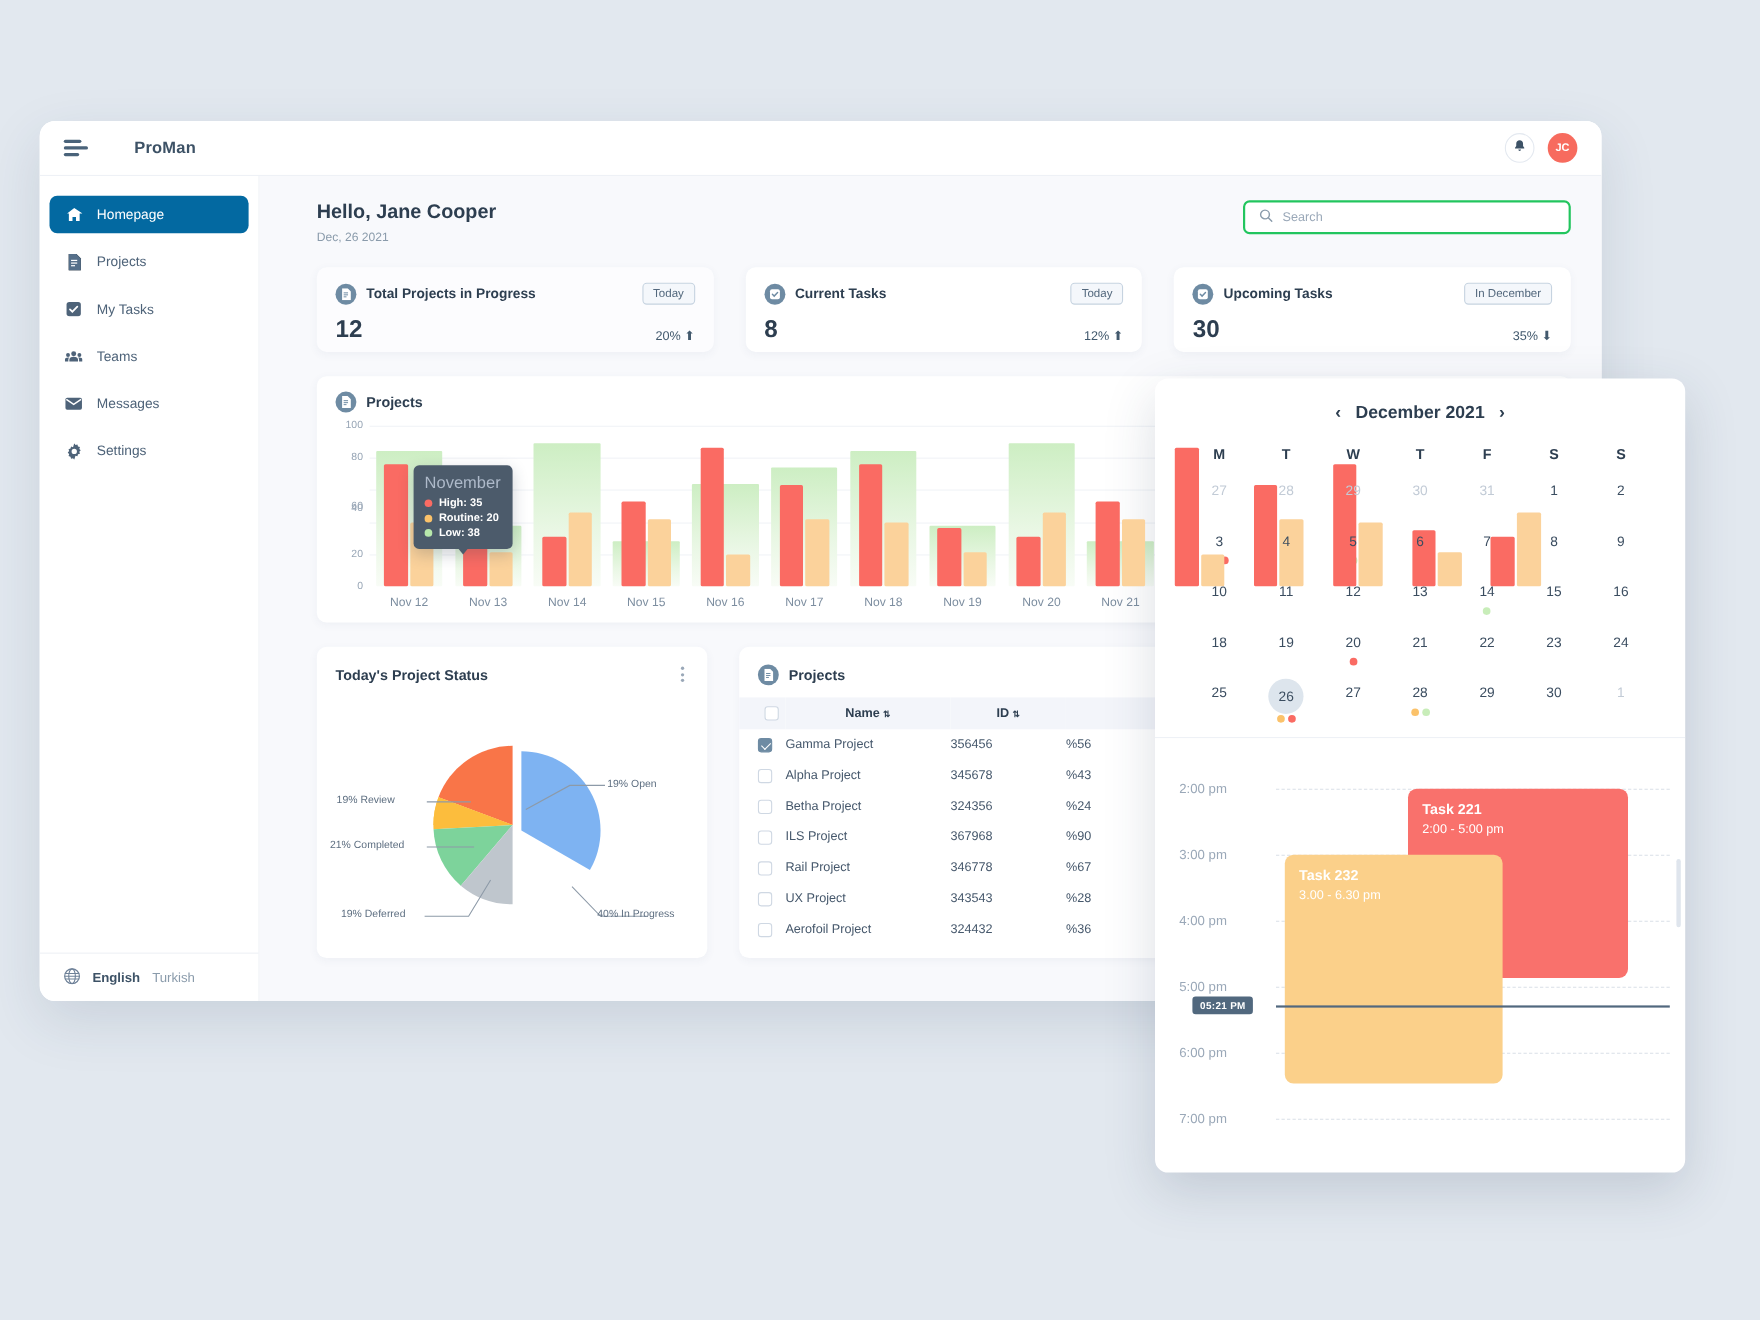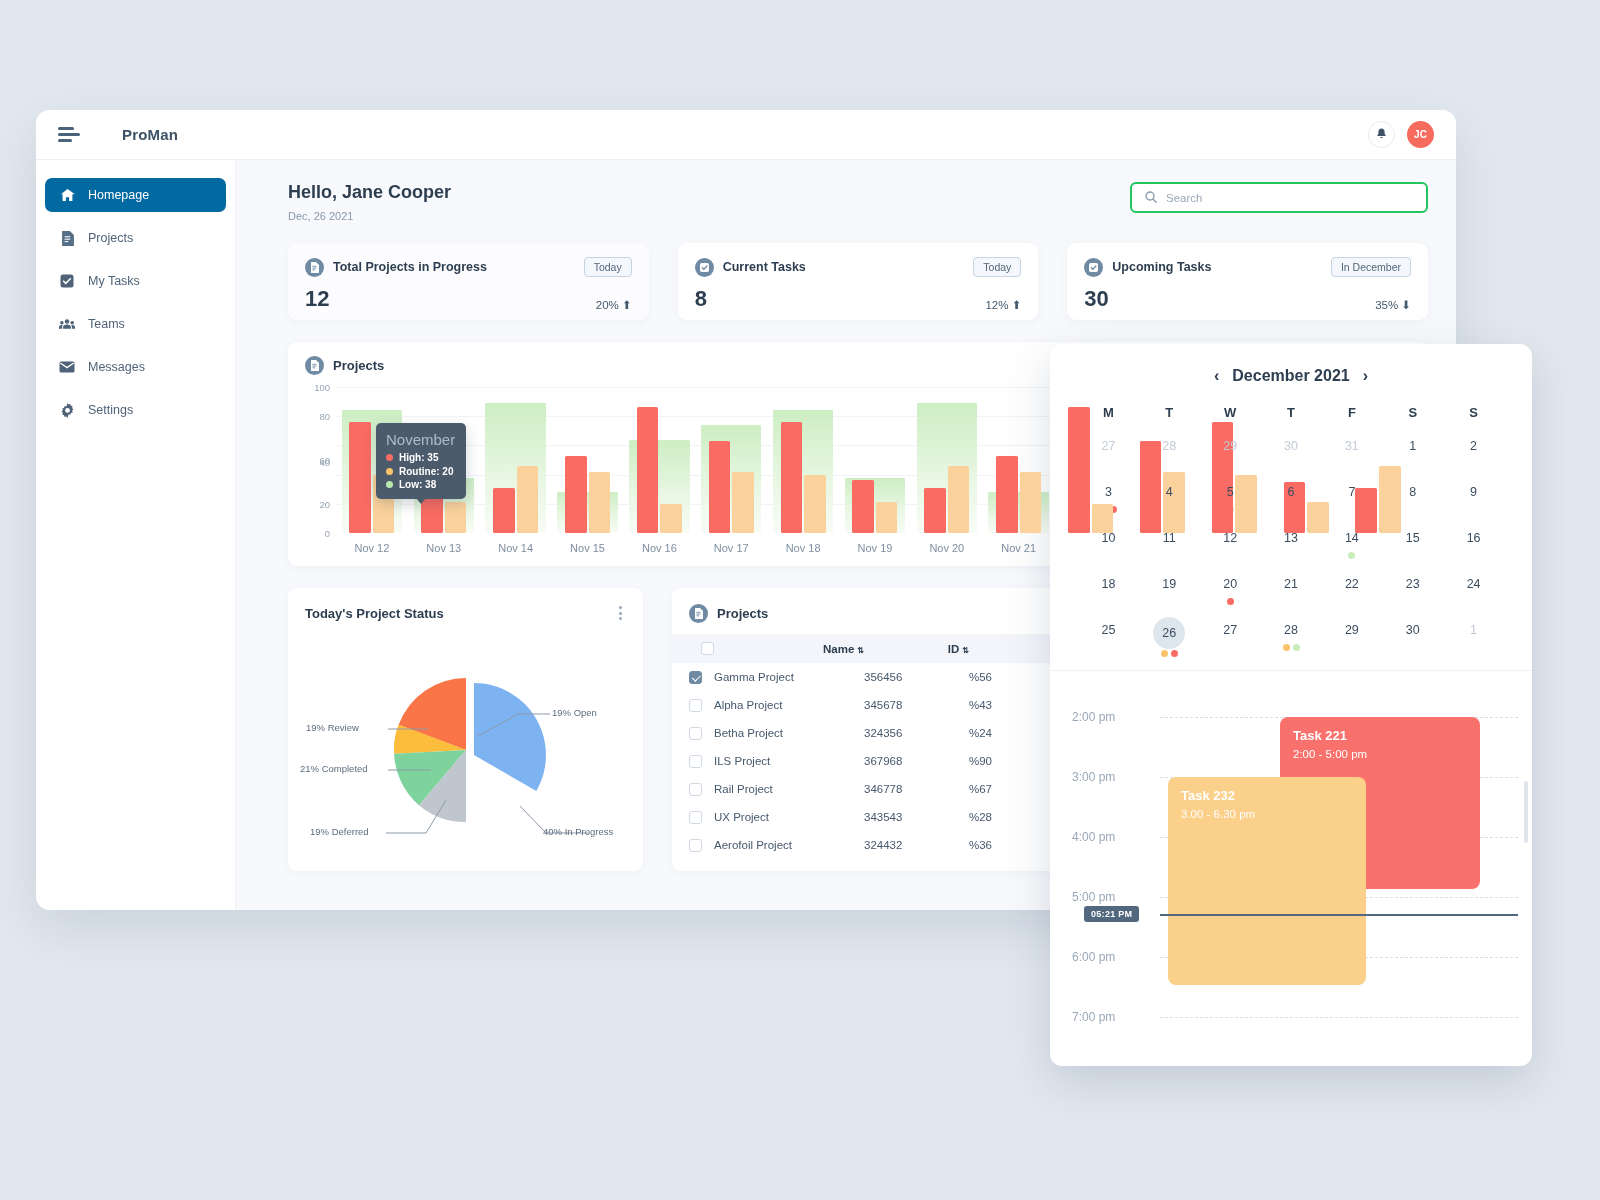--- a/index.html
+++ b/index.html
@@ -166,21 +166,21 @@
   
   .bottom-row { display: flex; gap: 29px; margin-top: 22px; }
   .pie-card { width: 355px; height: 283px; position: relative; }
   .pie-area { position: relative; width: 355px; height: 240px; }
   .pie-svg { position: absolute; left: 0; top: 0; }
   .pie-label { position: absolute; font-size: 9.5px; color: #5d6e80; white-space: nowrap; }
 
   .table-card { flex: 1; height: 283px; position: relative; overflow: hidden; }
   .tbl { width: 100%; border-collapse: collapse; margin-top: 6px; }
   .tbl th {
-    background: #f3f5fa; text-align: right;
+    background: #f3f5fa; text-align: center;
     font-size: 11.5px; font-weight: 700; color: #2d3e50;
     padding: 8px 0; height: 27px;
   }
   .tbl td { font-size: 11.5px; color: #46586c; padding: 7px 0; height: 28px; }
   .tbl .c-chk { width: 42px; padding-left: 17px; }
   .tbl .c-name { width: 150px; }
   .tbl .c-id { width: 105px; }
   .chk {
     width: 13px; height: 13px; border: 1.4px solid #cfd8e3; border-radius: 3px;
     background: #fff; display: inline-block; cursor: pointer; vertical-align: middle;
@@ -341,20 +341,31 @@
           <span class="ic">
             <svg width="15" height="15" viewBox="0 0 15 15">
                 <path d="M7.5 0l1.1 1.5 1.8-.5.5 1.8 1.8.6-.6 1.7 1.3 1.3-1.3 1.3.6 1.7-1.8.6-.5 1.8-1.8-.5L7.5 15l-1.1-1.5-1.8.5-.5-1.8-1.8-.6.6-1.7L1.6 8.4l1.3-1.3-.6-1.7 1.8-.6.5-1.8 1.8.5z" fill="#4e6379"></path>
                 <circle cx="7.5" cy="7.4" r="2.4" fill="#fff"></circle>
               </svg>
           </span>
           <span>Settings</span>
         </div>
       </div>
 
+      <div class="lang-bar">
+        <span>
+          <svg width="15" height="15" viewBox="0 0 15 15">
+              <circle cx="7.5" cy="7.5" r="6.7" fill="none" stroke="#6e8198" stroke-width="1.1"></circle>
+              <ellipse cx="7.5" cy="7.5" rx="3" ry="6.7" fill="none" stroke="#6e8198" stroke-width="1"></ellipse>
+              <path d="M1 5h13M1 10h13M.8 7.5h13.4" stroke="#6e8198" stroke-width="1"></path>
+            </svg>
+        </span>
+        <span class="l-active">English</span>
+        <span class="l-other">Turkish</span>
+      </div>
     </div>
 
     <div class="main">
 
       <div class="main-head">
         <div>
           <div class="greet">Hello, Jane Cooper</div>
           <div class="date">Dec, 26 2021</div>
         </div>
         <div class="search-wrap">

